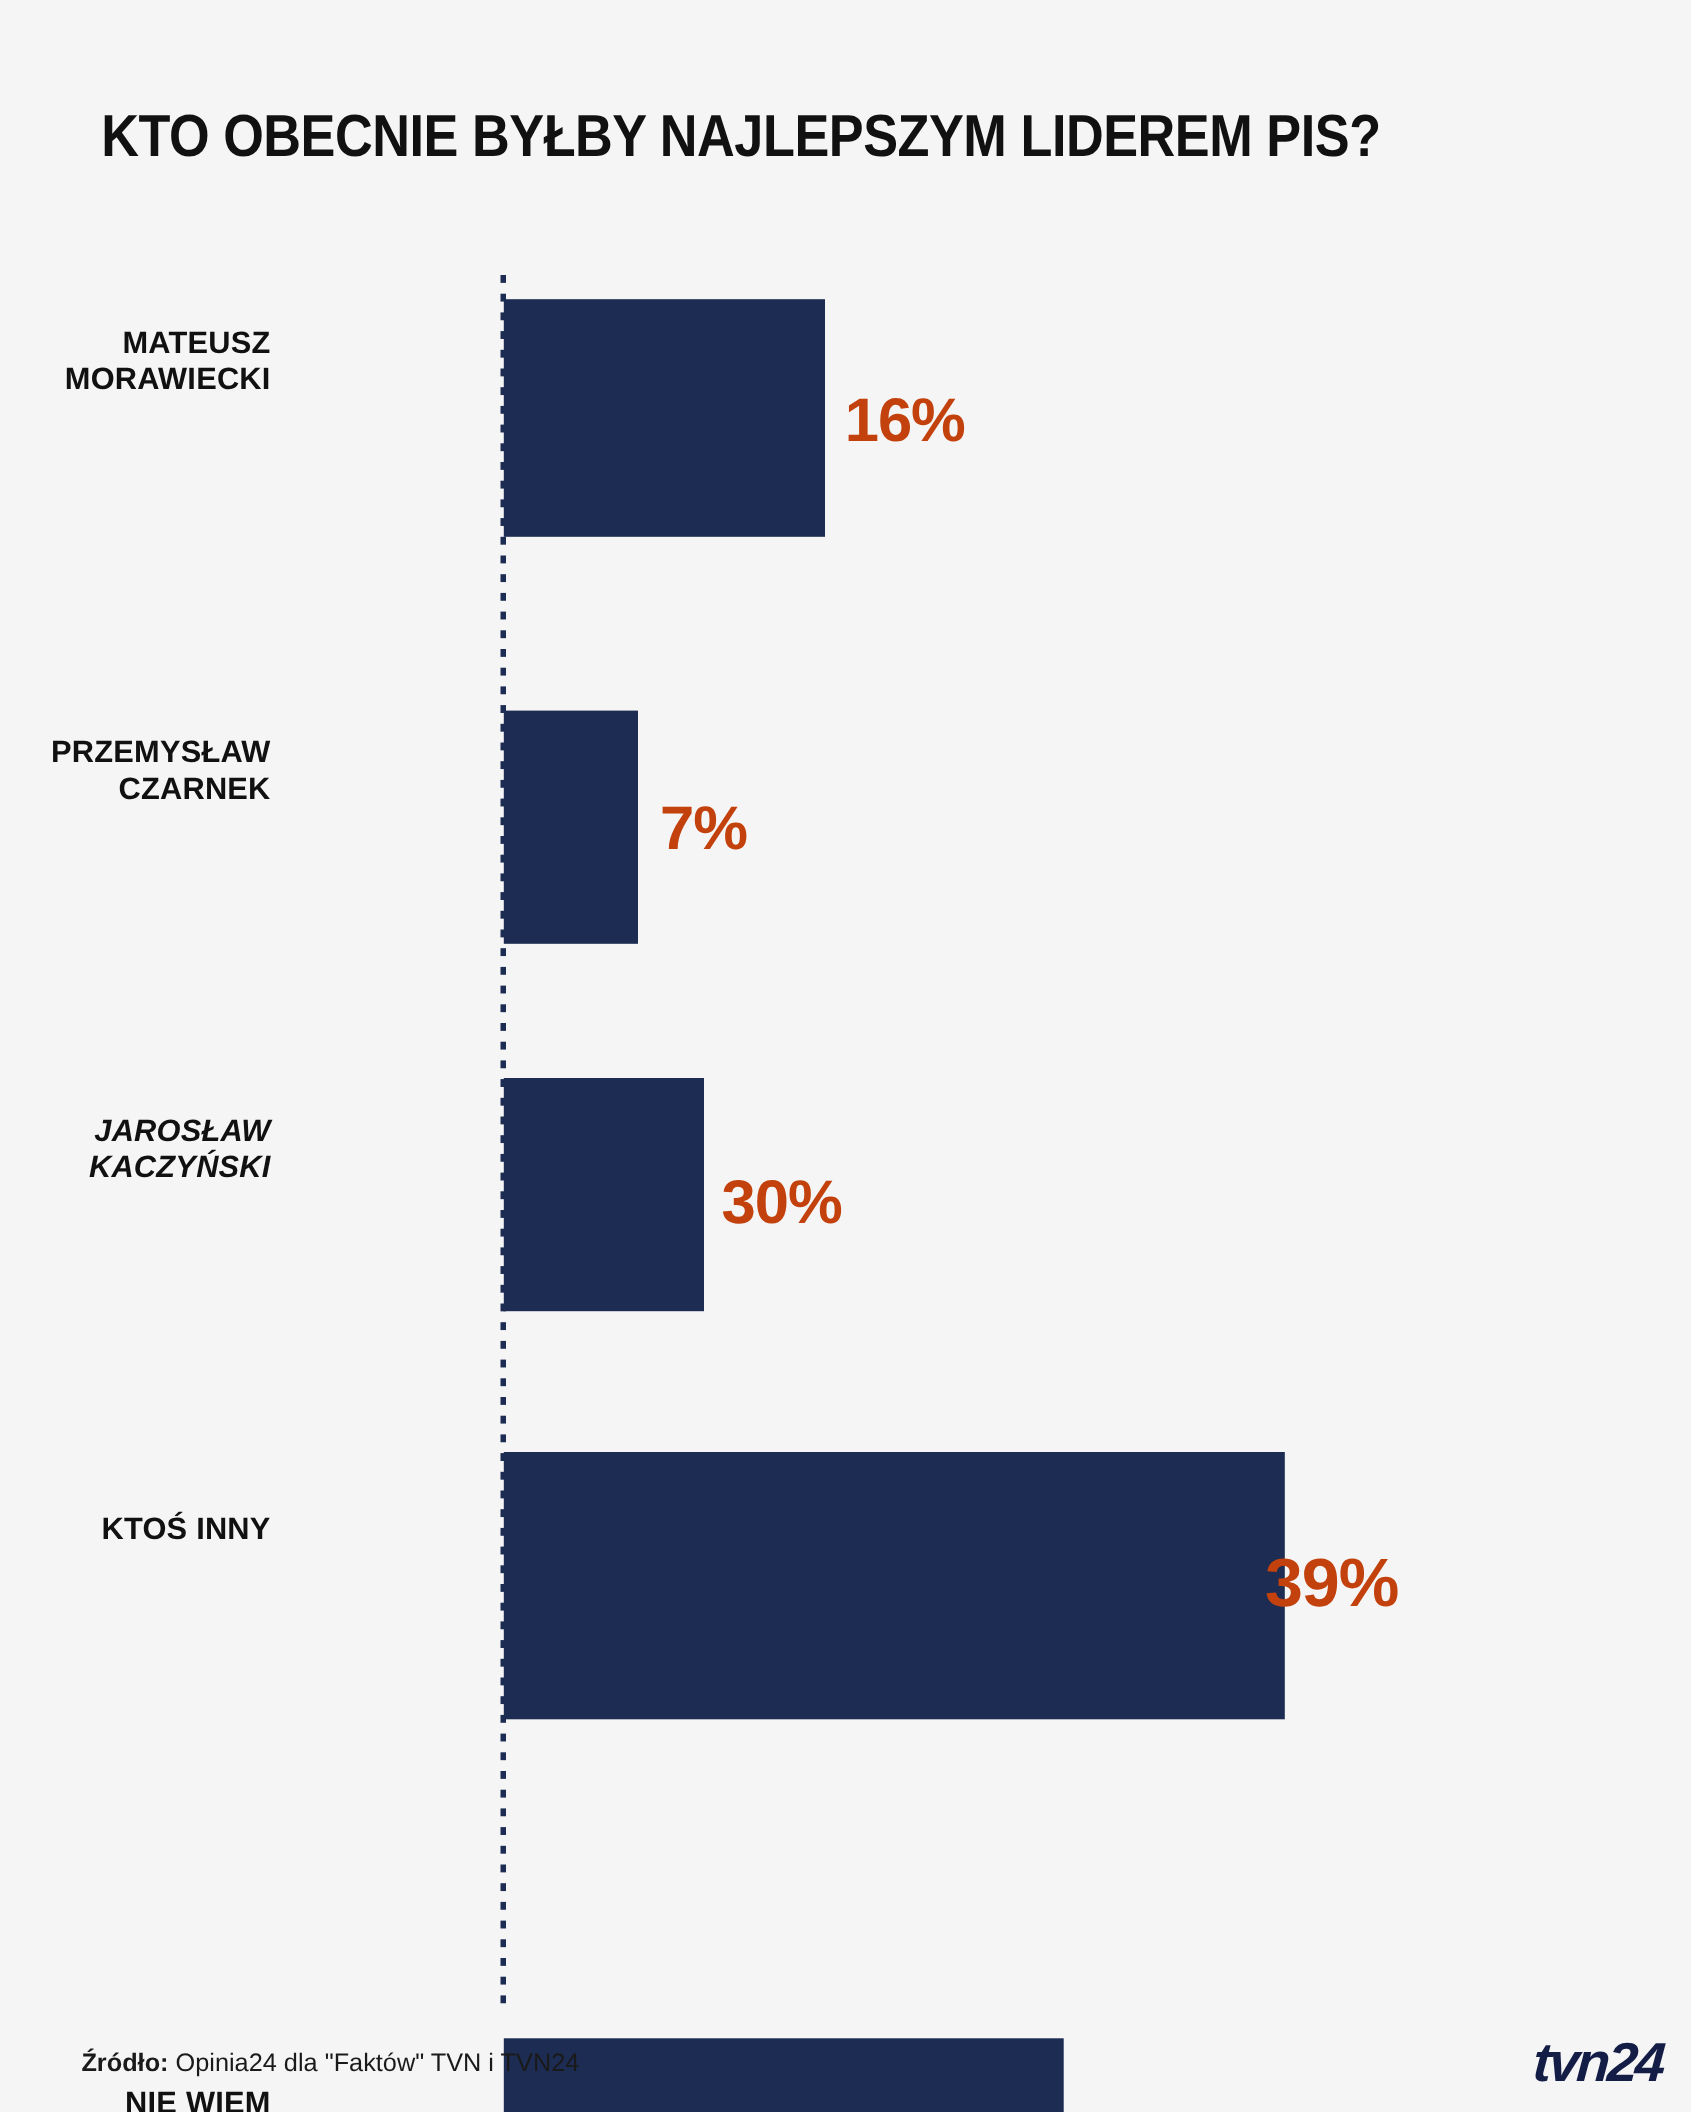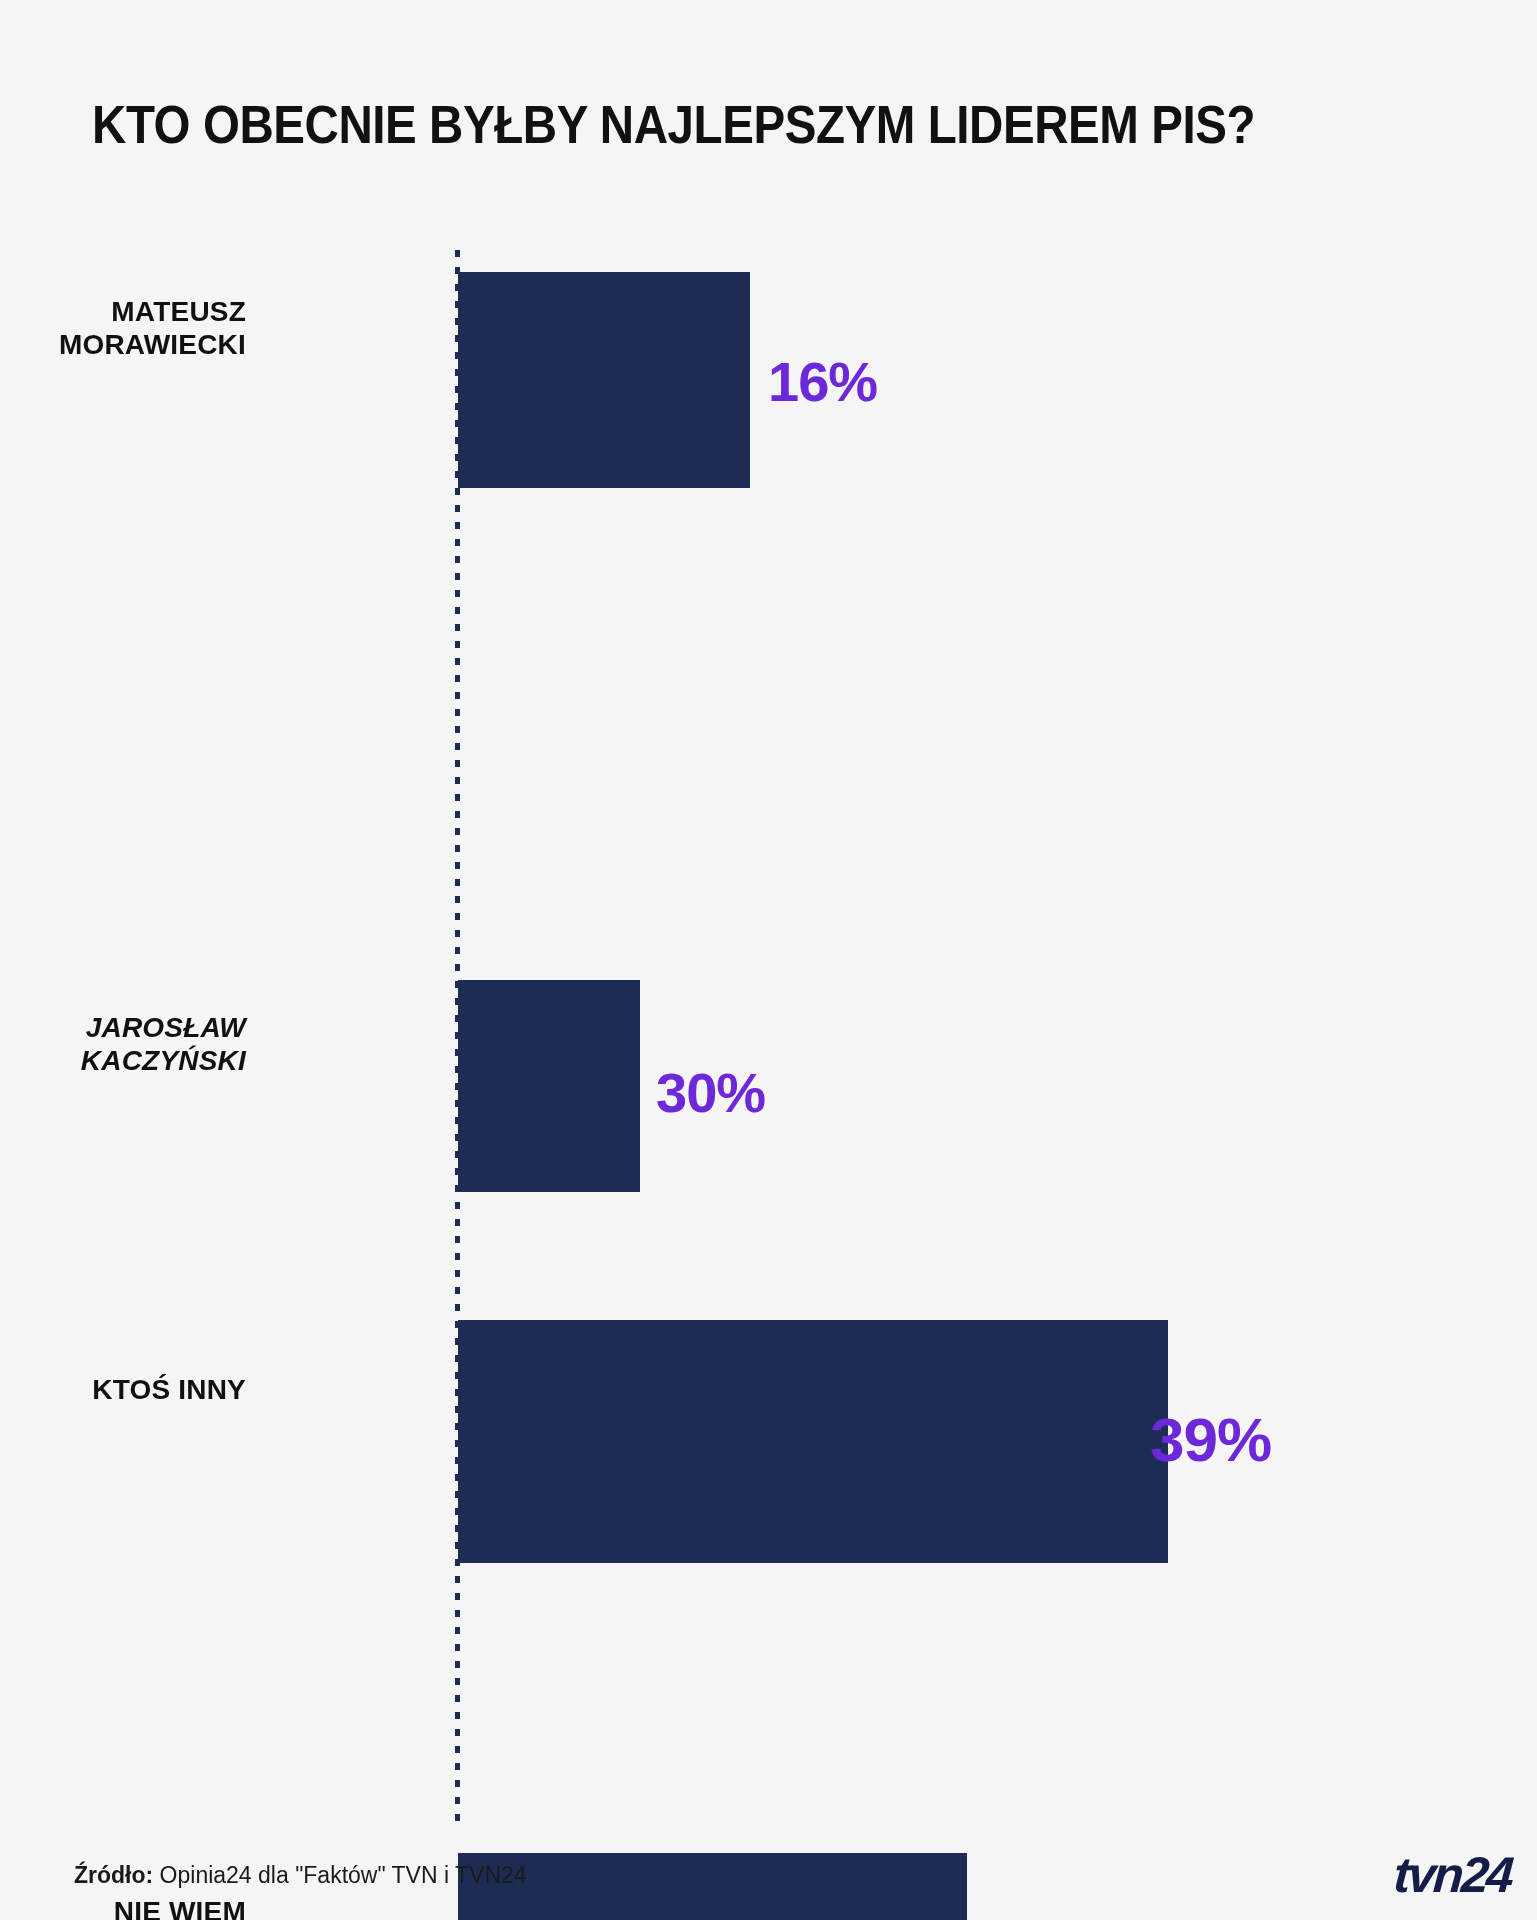--- a/index.html
+++ b/index.html
@@ -79,21 +79,21 @@
   .bar {
     position: absolute;
     left: 458px;
     background: #1c2c52;
   }
 
   .value-label {
     position: absolute;
     font-size: 56px;
     font-weight: 700;
-    color: #6d28d9;
+    color: #c2410c;
     letter-spacing: -1px;
     white-space: nowrap;
   }
 
   
   #source-credit {
     position: absolute;
     left: 30px;
     top: 1862px;
     font-size: 23px;
@@ -131,20 +131,28 @@
 
   <div class="bar-row" style="top:0px;height:300px;">
     <div class="cat-label" style="top:40px;">
       <div>MATEUSZ</div>
       <div>MORAWIECKI</div>
     </div>
     <div class="bar" style="top:16px;height:216px;width:292px;"></div>
     <div class="value-label" style="left:768px;top:93px;">16%</div>
   </div>
 
+  <div class="bar-row" style="top:300px;height:320px;">
+    <div class="cat-label" style="top:112px;">
+      <div>PRZEMYSŁAW</div>
+      <div>CZARNEK</div>
+    </div>
+    <div class="bar" style="top:90px;height:212px;width:122px;"></div>
+    <div class="value-label" style="left:600px;top:164px;">7%</div>
+  </div>
 
   <div class="bar-row" style="top:620px;height:330px;">
     <div class="cat-label" style="top:136px;font-style:italic;">
       <div>JAROSŁAW</div>
       <div>KACZYŃSKI</div>
     </div>
     <div class="bar" style="top:104px;height:212px;width:182px;"></div>
     <div class="value-label" style="left:656px;top:184px;">30%</div>
   </div>
 

